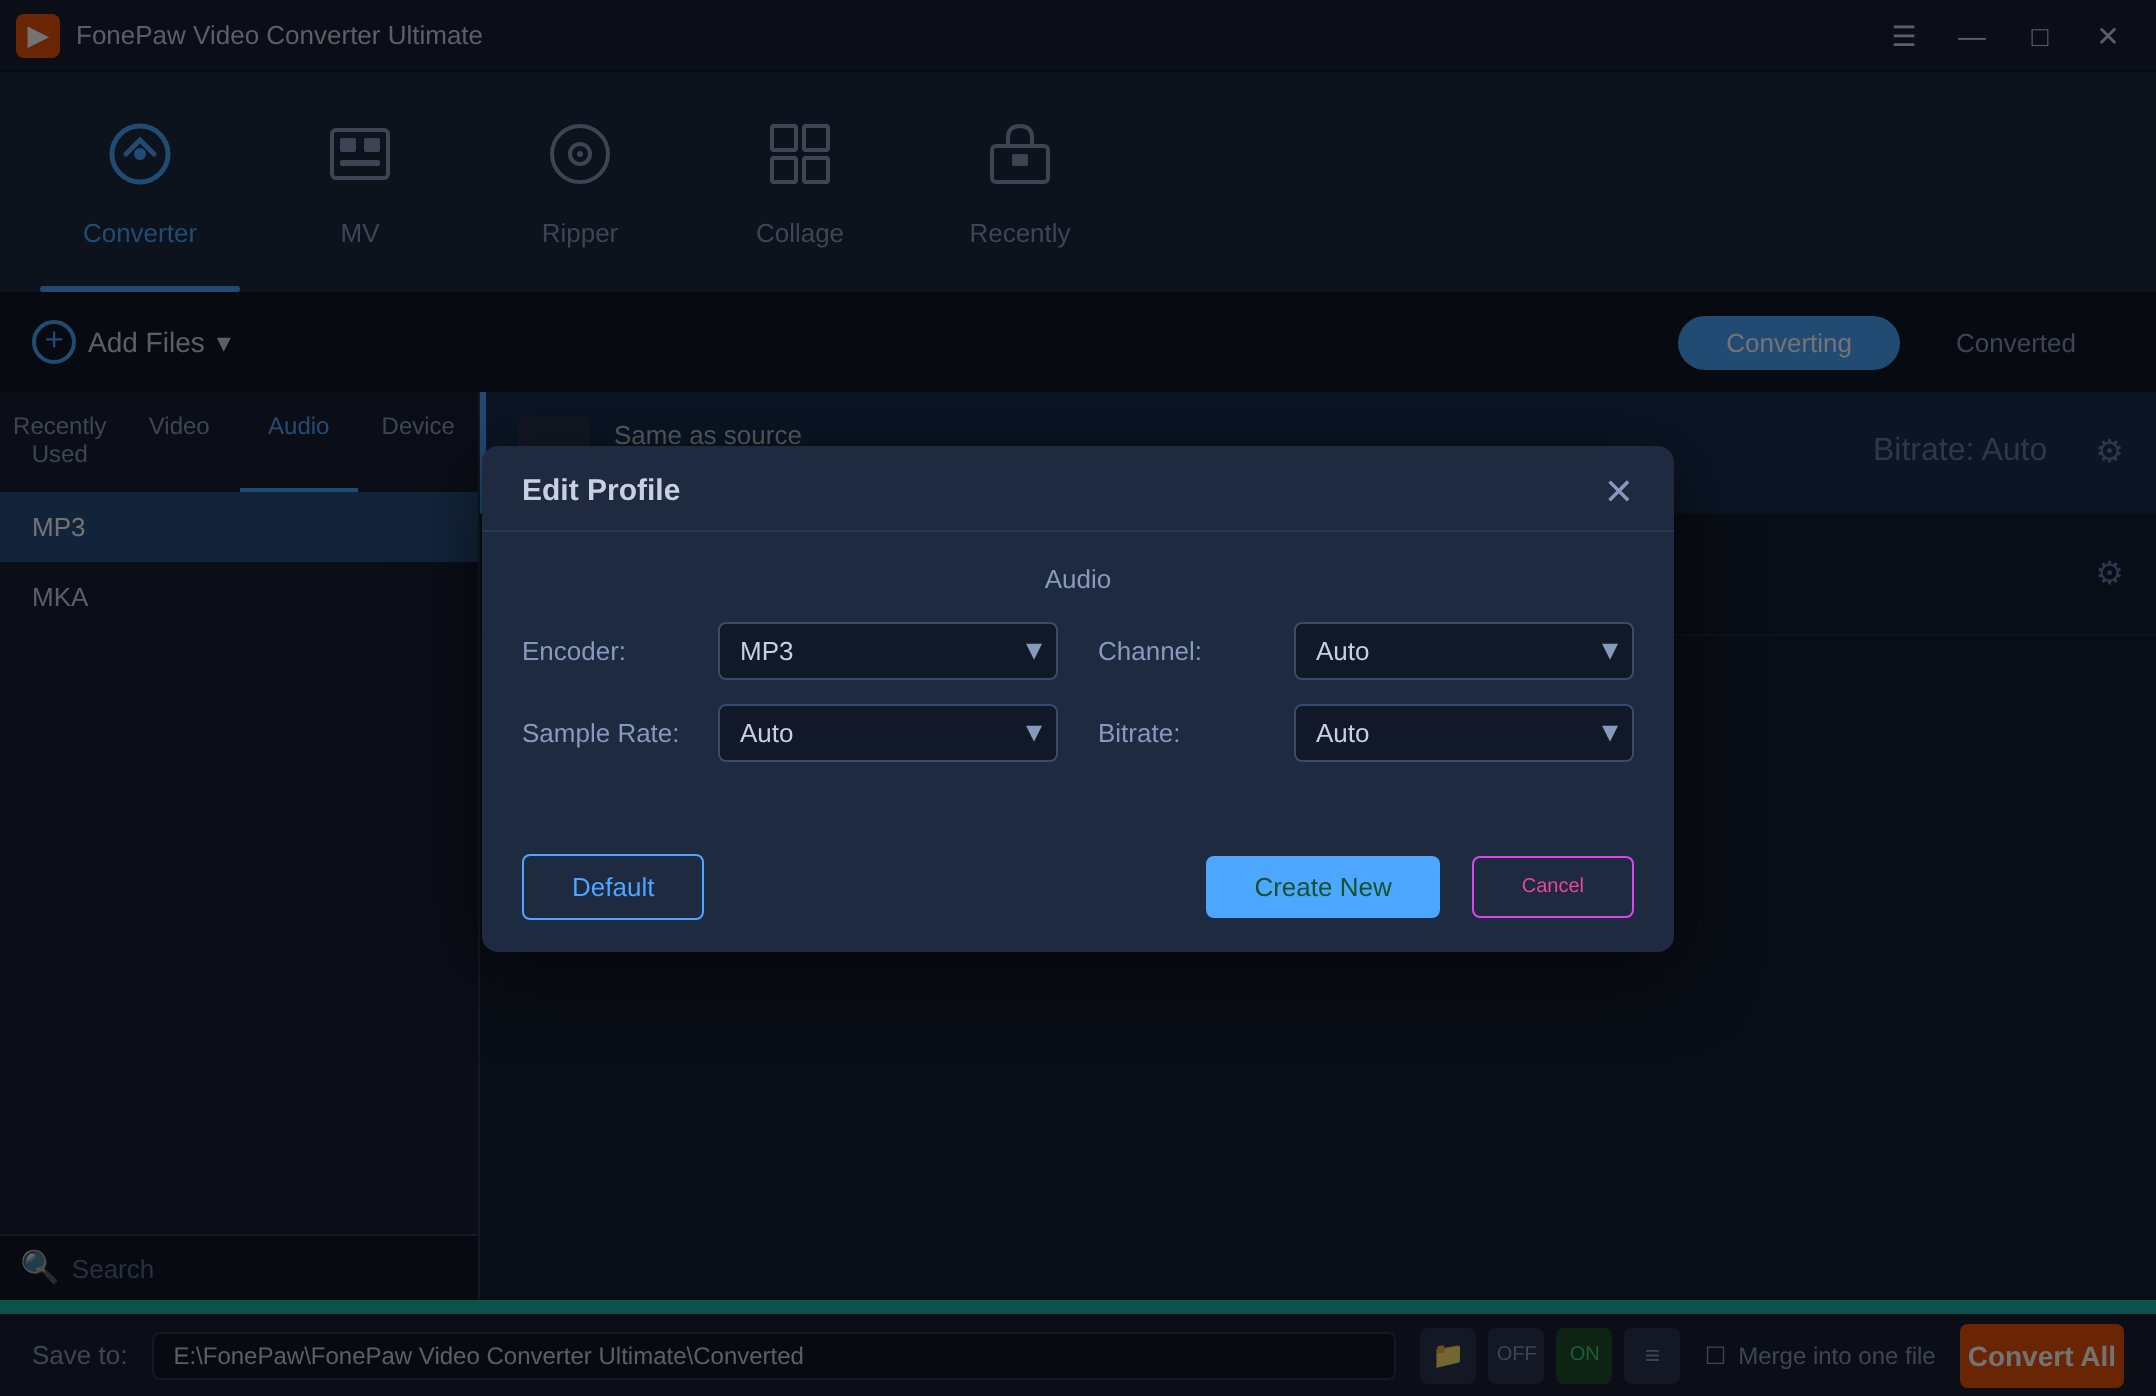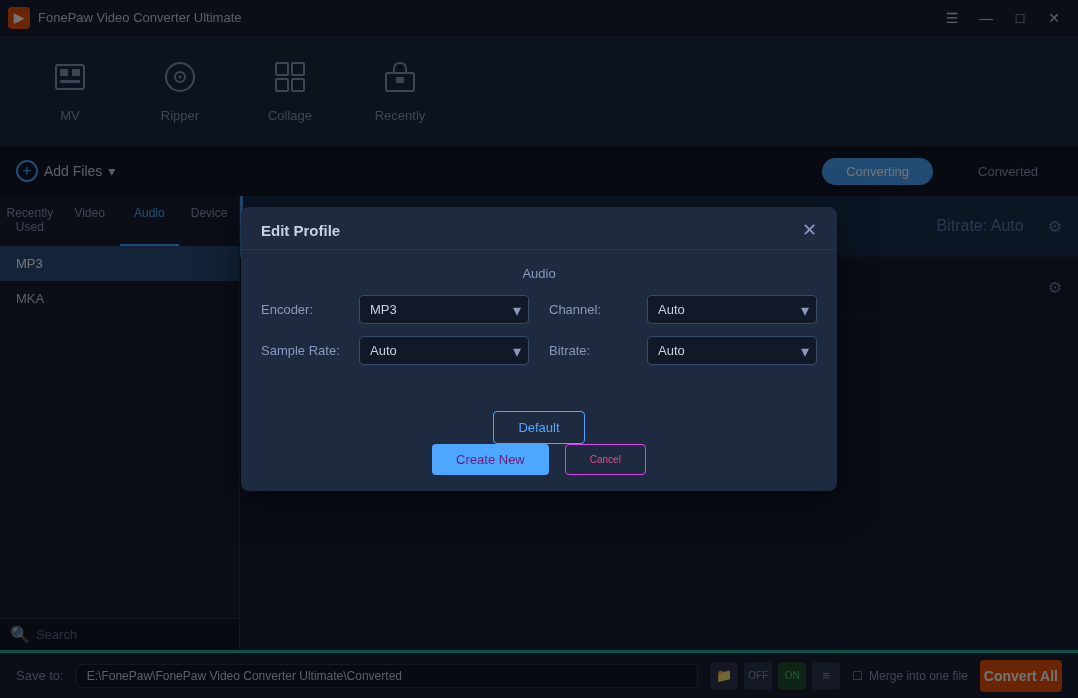--- a/index.html
+++ b/index.html
@@ -129,21 +129,21 @@
       display: flex;
       align-items: center;
       justify-content: center;
       color: #4da6ff;
       font-size: 16px;
       line-height: 1;
     }
     .converting-tabs {
       display: flex;
       margin-left: auto;
-      gap: 21px;
+      gap: 4px;
     }
     .conv-tab {
       padding: 6px 24px;
       border-radius: 20px;
       font-size: 13px;
       cursor: pointer;
       color: #8899bb;
       background: transparent;
       border: none;
     }
@@ -281,21 +281,21 @@
     }
 
     
     .bottom-bar {
       height: 48px;
       background: #1a2133;
       display: flex;
       align-items: center;
       padding: 0 16px;
       gap: 12px;
-      border-top: 3px solid #14b8a6;
+      border-top: 7px solid #14b8a6;
       position: absolute;
       bottom: 0;
       left: 0;
       right: 0;
     }
     .save-to-label {
       font-size: 13px;
       color: #8899bb;
       white-space: nowrap;
     }
@@ -477,34 +477,33 @@
       top: 50%;
       transform: translateY(-50%);
       color: #8899bb;
       pointer-events: none;
     }
     .modal-footer {
       display: flex;
       align-items: center;
       justify-content: space-between;
       padding: 10px 20px 16px;
-      flex-direction: column;
     }
     .btn-default {
       background: transparent;
       border: 1px solid #4da6ff;
       color: #4da6ff;
       padding: 8px 24px;
       border-radius: 4px;
       font-size: 13px;
       cursor: pointer;
     }
     .btn-create-new {
       background: #4da6ff;
-      color: #701a75;
+      color: #14532d;
       border: none;
       padding: 8px 24px;
       border-radius: 4px;
       font-size: 13px;
       cursor: pointer;
     }
     .btn-cancel {
       background: transparent;
       border: 1px solid #d946ef;
       color: #ec4899;
@@ -529,20 +528,30 @@
   </div>
   <div class="title-bar-right">
     <button class="win-btn">☰</button>
     <button class="win-btn">—</button>
     <button class="win-btn">□</button>
     <button class="win-btn close">✕</button>
   </div>
 </div>
 
 <div class="nav-bar">
+  <div class="nav-item active">
+    <div class="nav-icon">
+      <svg width="36" height="36" viewBox="0 0 36 36">
+        <circle cx="18" cy="18" r="14" fill="none" stroke="#4da6ff" stroke-width="2.5"></circle>
+        <path d="M11 18 L18 11 L25 18" fill="none" stroke="#4da6ff" stroke-width="2.5" stroke-linecap="round"></path>
+        <circle cx="18" cy="18" r="3" fill="#4da6ff"></circle>
+      </svg>
+    </div>
+    <span class="nav-label">Converter</span>
+  </div>
   <div class="nav-item">
     <div class="nav-icon">
       <svg width="36" height="36" viewBox="0 0 36 36">
         <rect x="4" y="6" width="28" height="24" rx="2" fill="none" stroke="#8899bb" stroke-width="2"></rect>
         <rect x="8" y="10" width="8" height="7" rx="1" fill="#8899bb"></rect>
         <rect x="20" y="10" width="8" height="7" rx="1" fill="#8899bb"></rect>
         <rect x="8" y="21" width="20" height="3" rx="1" fill="#8899bb"></rect>
       </svg>
     </div>
     <span class="nav-label">MV</span>

